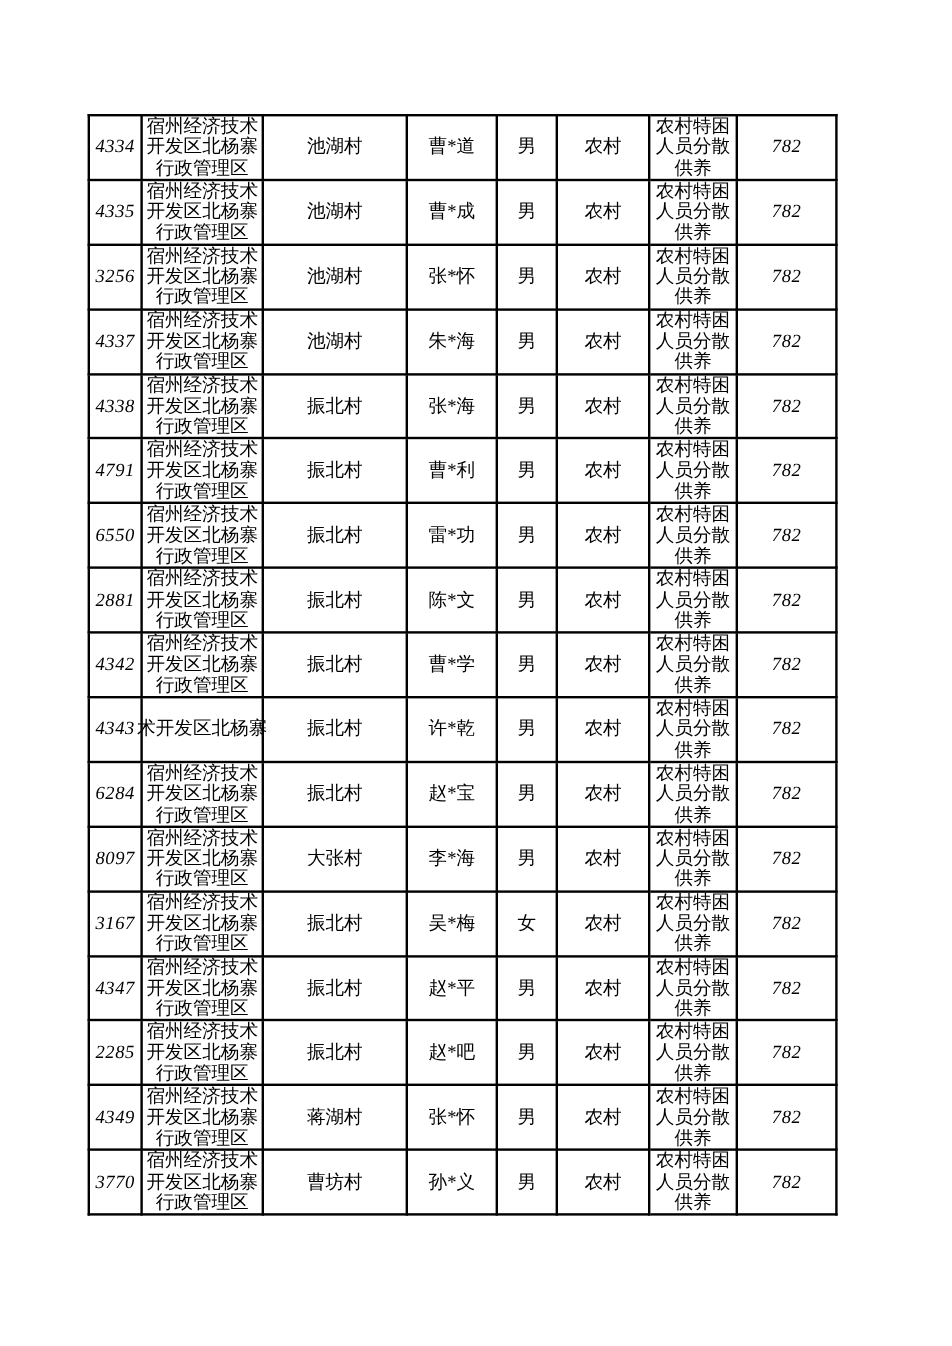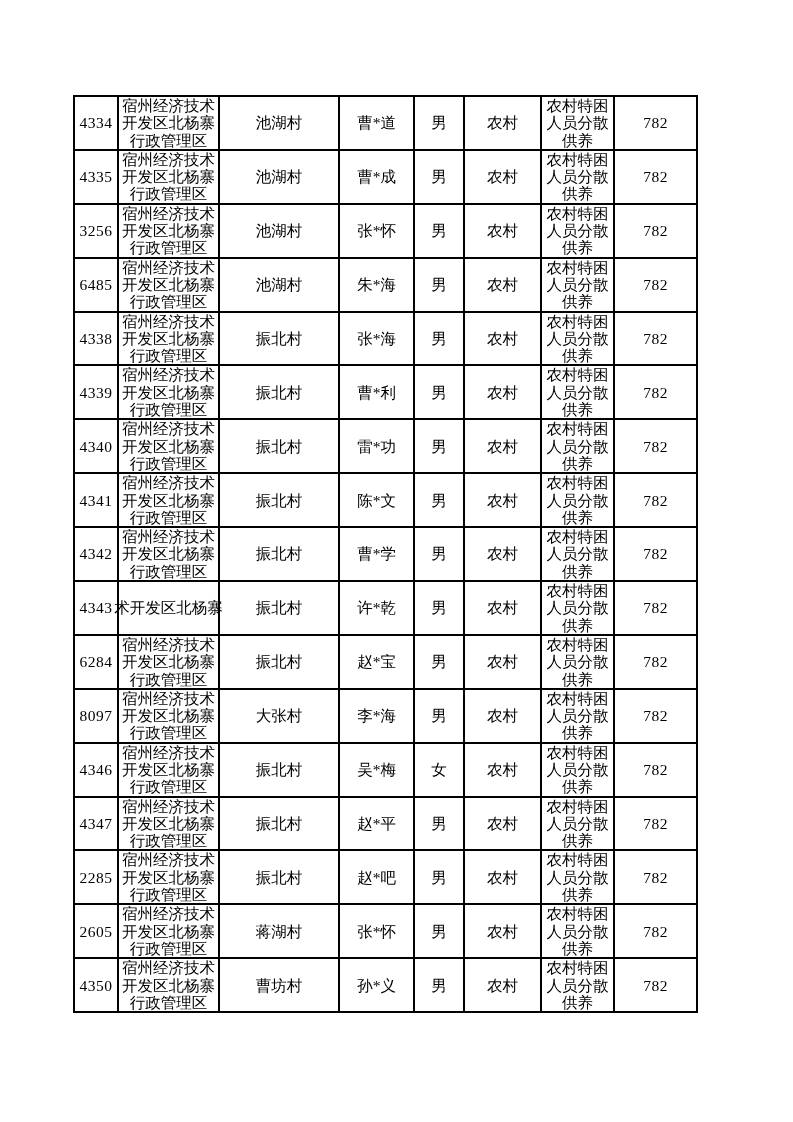--- a/index.html
+++ b/index.html
@@ -47,20 +47,21 @@
     white-space: nowrap;
   }
   td.c-district .oneline {
     display: block;
     white-space: nowrap;
     overflow: visible;
     margin: 12px -8px; 
   }
   td.c-id, td.c-amount {
     letter-spacing: 0.5px;
+    font-style: italic;
   }
 </style>
 </head>
 <body>
 
 <div class="page">
   <table class="grid">
     <colgroup>
       <col style="width:44px">
       <col style="width:101px">
@@ -120,21 +121,21 @@
           <td class="c-gender">男</td>
           <td class="c-area">农村</td>
           <td class="c-category">
             <span class="line">农村特困</span>
             <span class="line">人员分散</span>
             <span class="line">供养</span>
           </td>
           <td class="c-amount">782</td>
         </tr>
         <tr>
-          <td class="c-id">6485</td>
+          <td class="c-id">4337</td>
           <td class="c-district">
             <span class="line">宿州经济技术</span>
             <span class="line">开发区北杨寨</span>
             <span class="line">行政管理区</span>
           </td>
           <td class="c-village">池湖村</td>
           <td class="c-name">朱*海</td>
           <td class="c-gender">男</td>
           <td class="c-area">农村</td>
           <td class="c-category">
@@ -156,57 +157,57 @@
           <td class="c-gender">男</td>
           <td class="c-area">农村</td>
           <td class="c-category">
             <span class="line">农村特困</span>
             <span class="line">人员分散</span>
             <span class="line">供养</span>
           </td>
           <td class="c-amount">782</td>
         </tr>
         <tr>
-          <td class="c-id">4339</td>
+          <td class="c-id">4791</td>
           <td class="c-district">
             <span class="line">宿州经济技术</span>
             <span class="line">开发区北杨寨</span>
             <span class="line">行政管理区</span>
           </td>
           <td class="c-village">振北村</td>
           <td class="c-name">曹*利</td>
           <td class="c-gender">男</td>
           <td class="c-area">农村</td>
           <td class="c-category">
             <span class="line">农村特困</span>
             <span class="line">人员分散</span>
             <span class="line">供养</span>
           </td>
           <td class="c-amount">782</td>
         </tr>
         <tr>
-          <td class="c-id">4340</td>
+          <td class="c-id">6550</td>
           <td class="c-district">
             <span class="line">宿州经济技术</span>
             <span class="line">开发区北杨寨</span>
             <span class="line">行政管理区</span>
           </td>
           <td class="c-village">振北村</td>
           <td class="c-name">雷*功</td>
           <td class="c-gender">男</td>
           <td class="c-area">农村</td>
           <td class="c-category">
             <span class="line">农村特困</span>
             <span class="line">人员分散</span>
             <span class="line">供养</span>
           </td>
           <td class="c-amount">782</td>
         </tr>
         <tr>
-          <td class="c-id">4341</td>
+          <td class="c-id">2881</td>
           <td class="c-district">
             <span class="line">宿州经济技术</span>
             <span class="line">开发区北杨寨</span>
             <span class="line">行政管理区</span>
           </td>
           <td class="c-village">振北村</td>
           <td class="c-name">陈*文</td>
           <td class="c-gender">男</td>
           <td class="c-area">农村</td>
           <td class="c-category">
@@ -280,21 +281,21 @@
           <td class="c-gender">男</td>
           <td class="c-area">农村</td>
           <td class="c-category">
             <span class="line">农村特困</span>
             <span class="line">人员分散</span>
             <span class="line">供养</span>
           </td>
           <td class="c-amount">782</td>
         </tr>
         <tr>
-          <td class="c-id">4346</td>
+          <td class="c-id">3167</td>
           <td class="c-district">
             <span class="line">宿州经济技术</span>
             <span class="line">开发区北杨寨</span>
             <span class="line">行政管理区</span>
           </td>
           <td class="c-village">振北村</td>
           <td class="c-name">吴*梅</td>
           <td class="c-gender">女</td>
           <td class="c-area">农村</td>
           <td class="c-category">
@@ -334,39 +335,39 @@
           <td class="c-gender">男</td>
           <td class="c-area">农村</td>
           <td class="c-category">
             <span class="line">农村特困</span>
             <span class="line">人员分散</span>
             <span class="line">供养</span>
           </td>
           <td class="c-amount">782</td>
         </tr>
         <tr>
-          <td class="c-id">2605</td>
+          <td class="c-id">4349</td>
           <td class="c-district">
             <span class="line">宿州经济技术</span>
             <span class="line">开发区北杨寨</span>
             <span class="line">行政管理区</span>
           </td>
           <td class="c-village">蒋湖村</td>
           <td class="c-name">张*怀</td>
           <td class="c-gender">男</td>
           <td class="c-area">农村</td>
           <td class="c-category">
             <span class="line">农村特困</span>
             <span class="line">人员分散</span>
             <span class="line">供养</span>
           </td>
           <td class="c-amount">782</td>
         </tr>
         <tr>
-          <td class="c-id">4350</td>
+          <td class="c-id">3770</td>
           <td class="c-district">
             <span class="line">宿州经济技术</span>
             <span class="line">开发区北杨寨</span>
             <span class="line">行政管理区</span>
           </td>
           <td class="c-village">曹坊村</td>
           <td class="c-name">孙*义</td>
           <td class="c-gender">男</td>
           <td class="c-area">农村</td>
           <td class="c-category">

